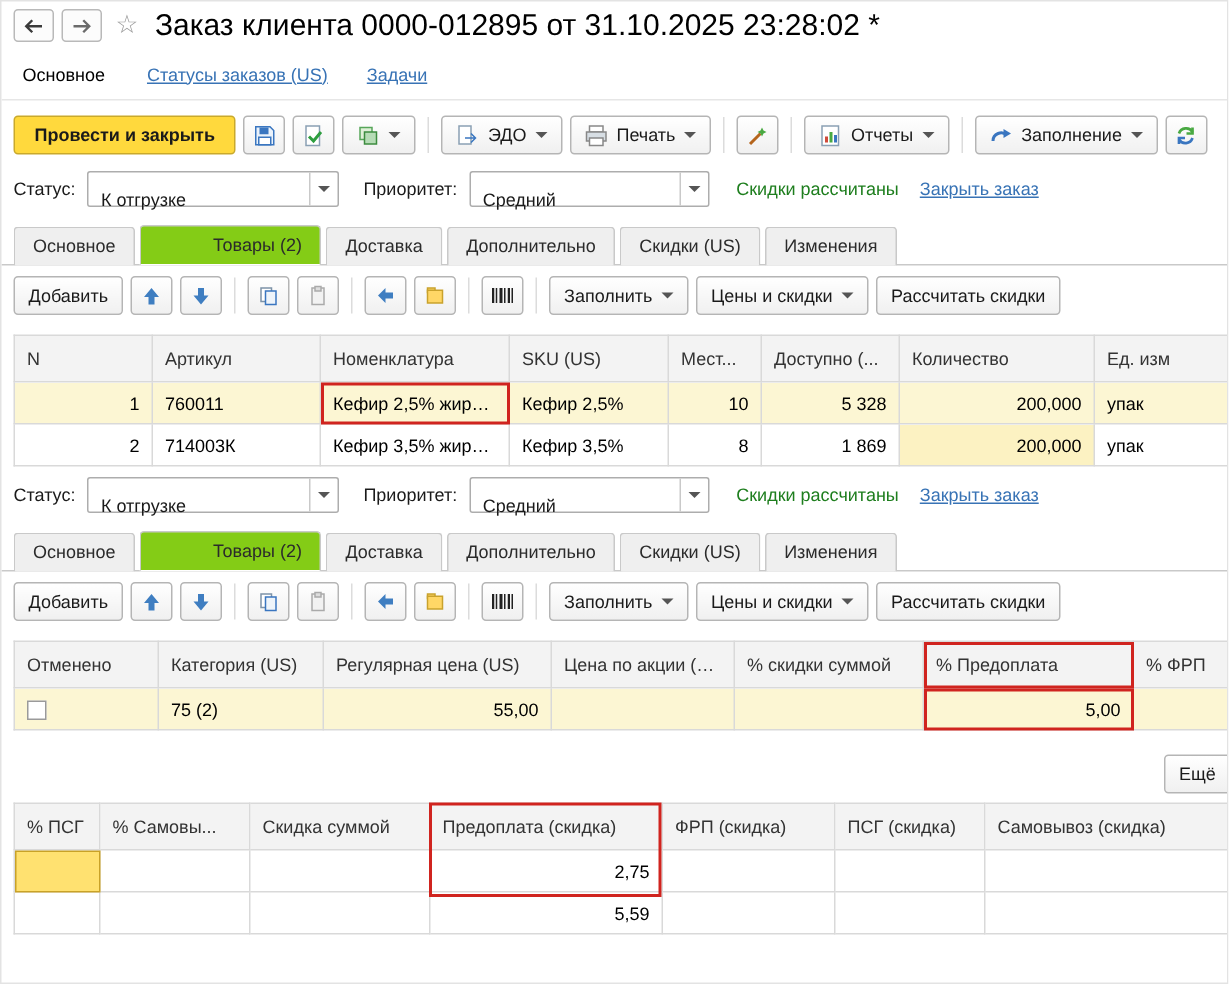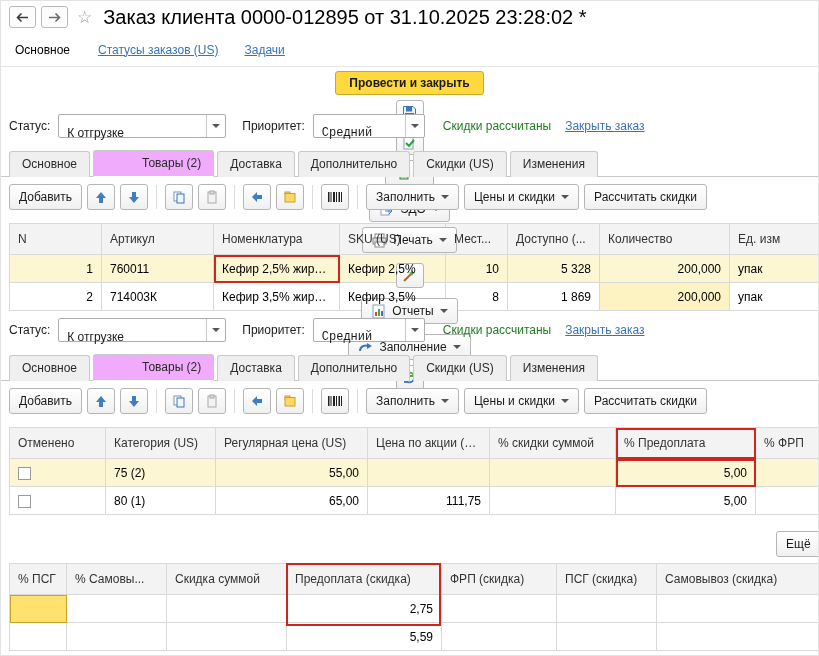--- a/index.html
+++ b/index.html
@@ -12,45 +12,45 @@
             display:inline-flex; align-items:center; justify-content:center; cursor:pointer; }
   .star { color:#9a9a9a; font-size:17px; margin:0 6px 0 4px; }
   .title { font-size:20px; font-weight:400; color:#000; white-space:nowrap; }
 
   
   .navtabs { display:flex; align-items:center; gap:26px; padding:0 12px; height:34px; border-bottom:1px solid #e6e6e6; }
   .navtab-current { color:#000; padding:6px 2px; }
   .navlink { color:#3873b5; text-decoration:underline; cursor:pointer; }
 
   
-  .toolbar { display:flex; align-items:center; gap:5px; padding:0 8px; height:38px; margin-top:4px;flex-direction:column; }
+  .toolbar { display:flex; align-items:center; gap:5px; padding:0 8px; height:38px; margin-top:4px; }
   .btn { border:1px solid #b5b5b5; background:linear-gradient(#ffffff,#f0f0f0); border-radius:3px;
          padding:12px 9px; display:inline-flex; align-items:center; gap:6px; font-size:12px; color:#1a1a1a;
          cursor:pointer; white-space:nowrap; height:26px; }
   .btn-primary { background:#ffd93d; border-color:#c9a92c; font-weight:700; padding:4px 13px; }
   .ibtn { width:28px; justify-content:center; padding:4px 3px; }
   .caret { width:0; height:0; border-left:4px solid transparent; border-right:4px solid transparent;
            border-top:4px solid #555; display:inline-block; }
   .vsep { width:1px; height:24px; background:#dcdcdc; margin:0 3px; }
 
   
   .statusrow { display:flex; align-items:center; gap:8px; padding:0 8px; height:34px; }
   .lbl { color:#1a1a1a; }
   .combo { display:flex; align-items:center; border:1px solid #adadad; border-radius:2px; background:#fff; height:24px; cursor:pointer; }
   .combo-text { padding:0 8px; flex:1; white-space:nowrap; overflow:hidden;margin-top:14px; }
   .combo-arrow { width:19px; height:100%; border-left:1px solid #c9c9c9; display:flex; align-items:center; justify-content:center; }
   .combo-status { width:168px; }
-  .combo-priority { width:112px;font-family:Liberation Mono, monospace; }
+  .combo-priority { width:160px; }
   .green-note { color:#1e7e1e; margin-left:10px; white-space:nowrap; }
 
   
   .tabstrip { display:flex; align-items:flex-end; gap:3px; padding:0 8px; height:30px; border-bottom:1px solid #c9c9c9; margin-top:4px; }
   .tab { padding:5px 12px 6px; border:1px solid #c9c9c9; border-bottom:none; background:#efefef;
          border-radius:3px 3px 0 0; color:#2b2b2b; cursor:pointer; white-space:nowrap; margin-bottom:-1px; }
-  .tab.active { background:#f0abfc; border-bottom:1px solid #fff;padding-left:48px; }
+  .tab.active { background:#84cc16; border-bottom:1px solid #fff;padding-left:48px; }
 
   
   .cmdbar { display:flex; align-items:center; gap:5px; padding:6px 8px; height:40px; }
 
   
   .grid { border-collapse:collapse; table-layout:fixed; margin-left:8px; width:811px; background:#fff; margin-top:6px; }
   .grid th, .grid td { border:1px solid #d9d9d9; padding:3px 8px; overflow:hidden; white-space:nowrap; text-overflow:ellipsis; font-weight:400; }
   .grid th { background:#f3f3f3; text-align:left; color:#333; height:31px; }
   .grid td { height:28px; color:#000; }
   .num { text-align:right; }
@@ -432,29 +432,20 @@
     <tbody>
       <tr class="selrow">
         <td><span class="cb"></span></td>
         <td>75 (2)</td>
         <td class="num">55,00</td>
         <td class="num"></td>
         <td class="num"></td>
         <td class="num hl">5,00</td>
         <td class="num"></td>
       </tr>
-      <tr>
-        <td><span class="cb"></span></td>
-        <td>80 (1)</td>
-        <td class="num">65,00</td>
-        <td class="num">111,75</td>
-        <td class="num"></td>
-        <td class="num">5,00</td>
-        <td class="num"></td>
-      </tr>
     </tbody>
   </table>
 
   <div class="search-row">
     <span class="btn more-btn">Ещё</span>
   </div>
 
   <div class="t3wrap">
     <div class="anno-box anno-predoplata"></div>
     <table class="grid">

